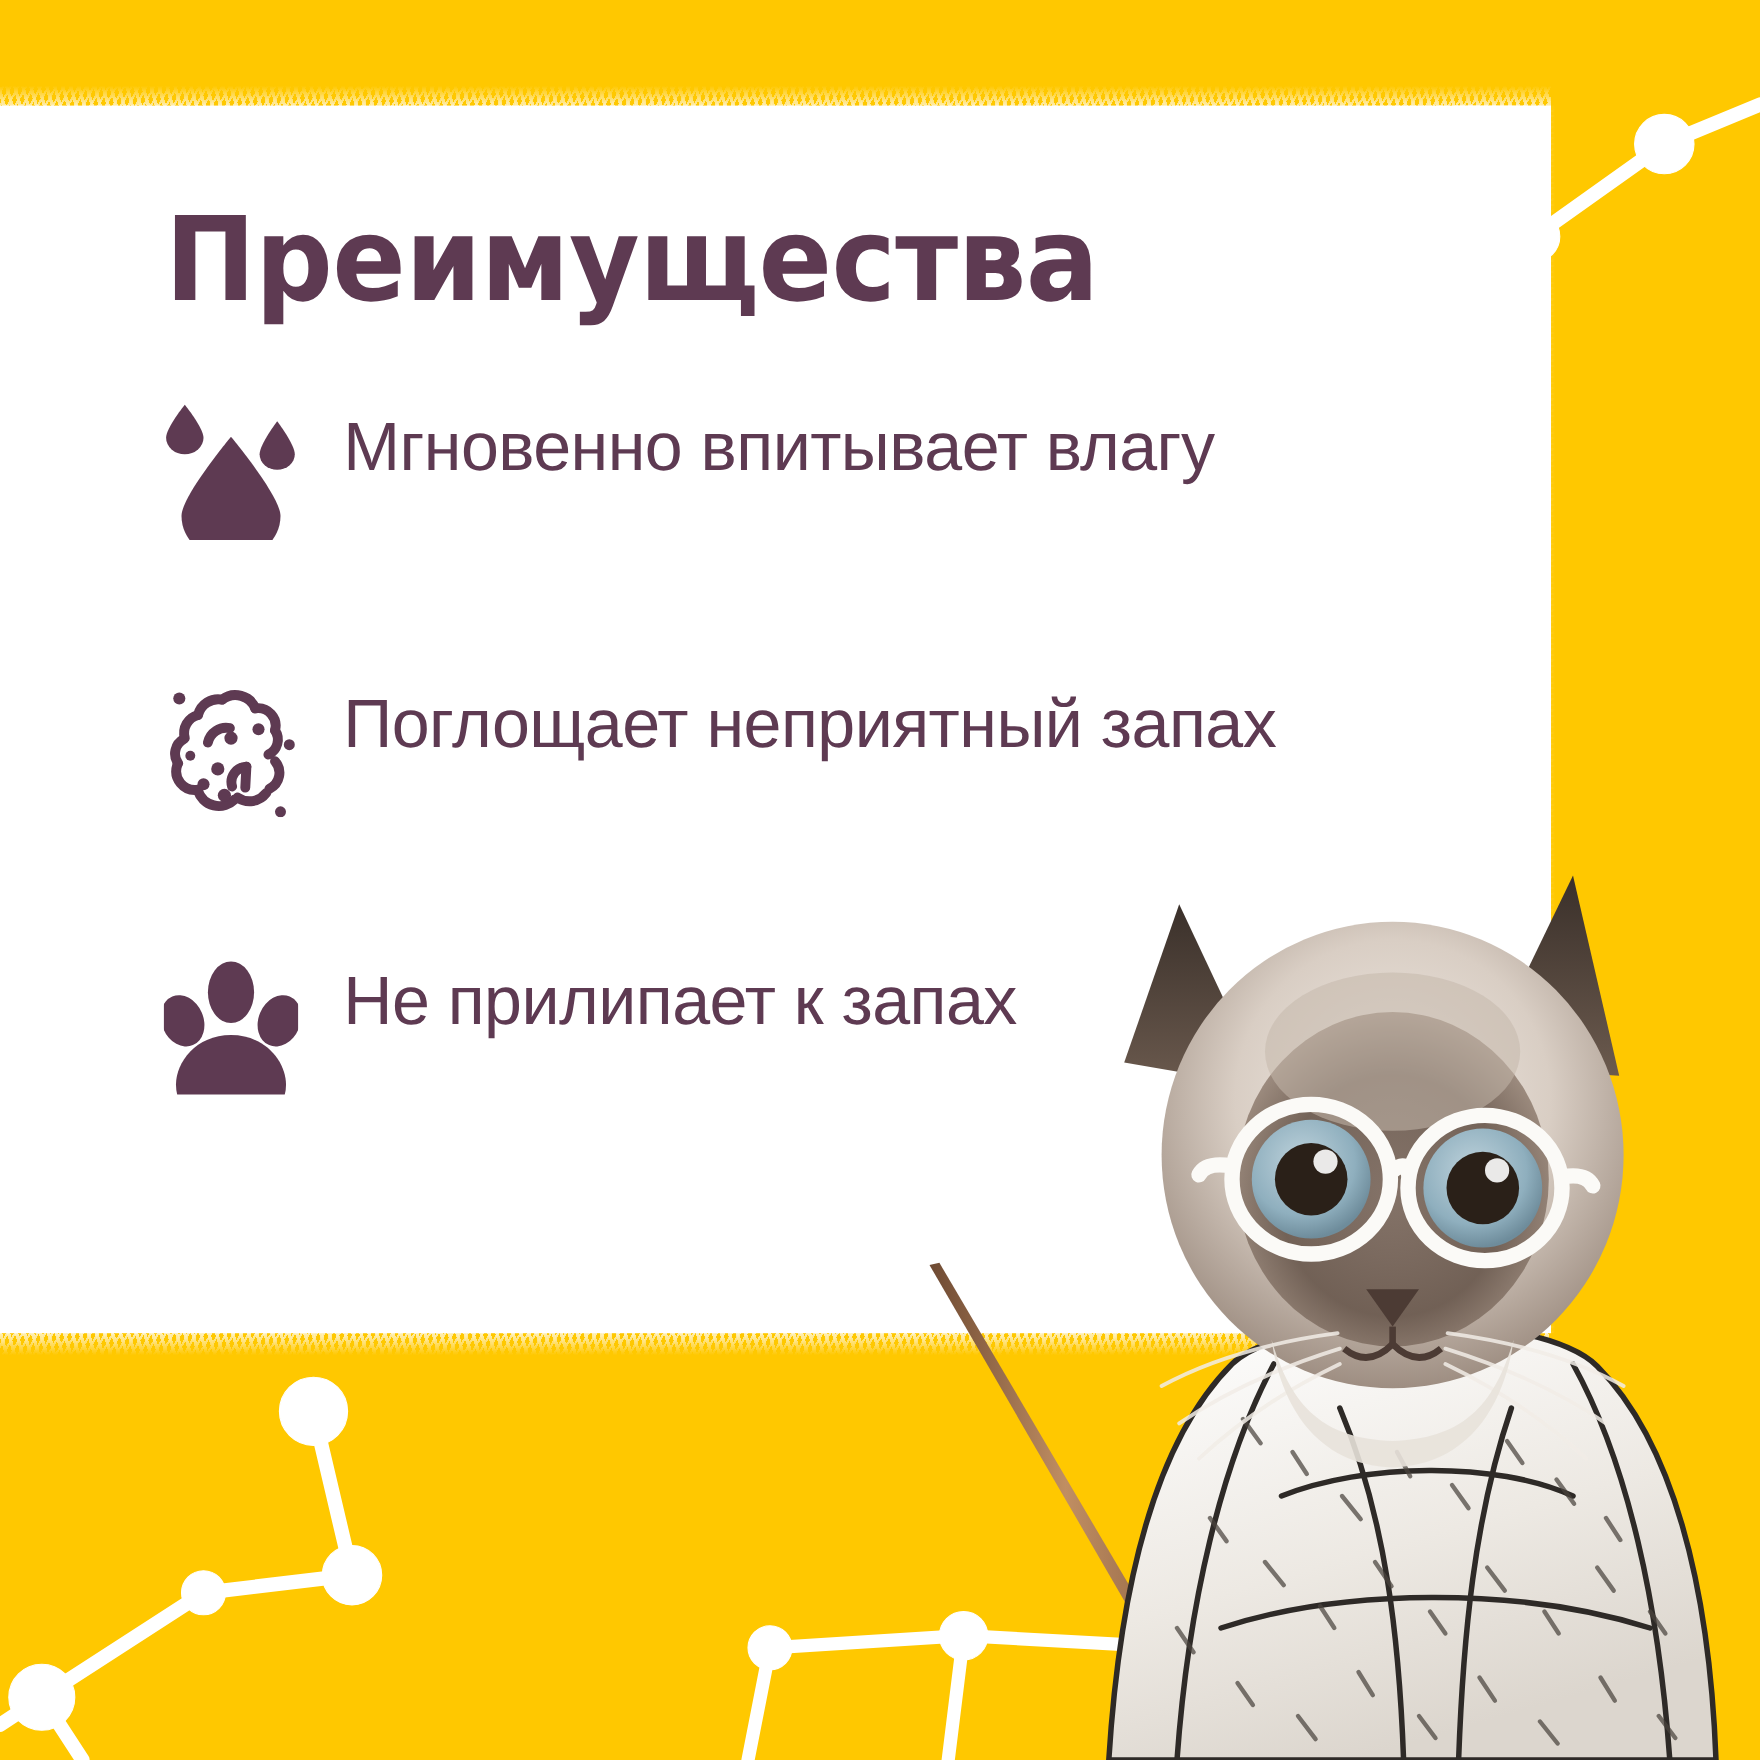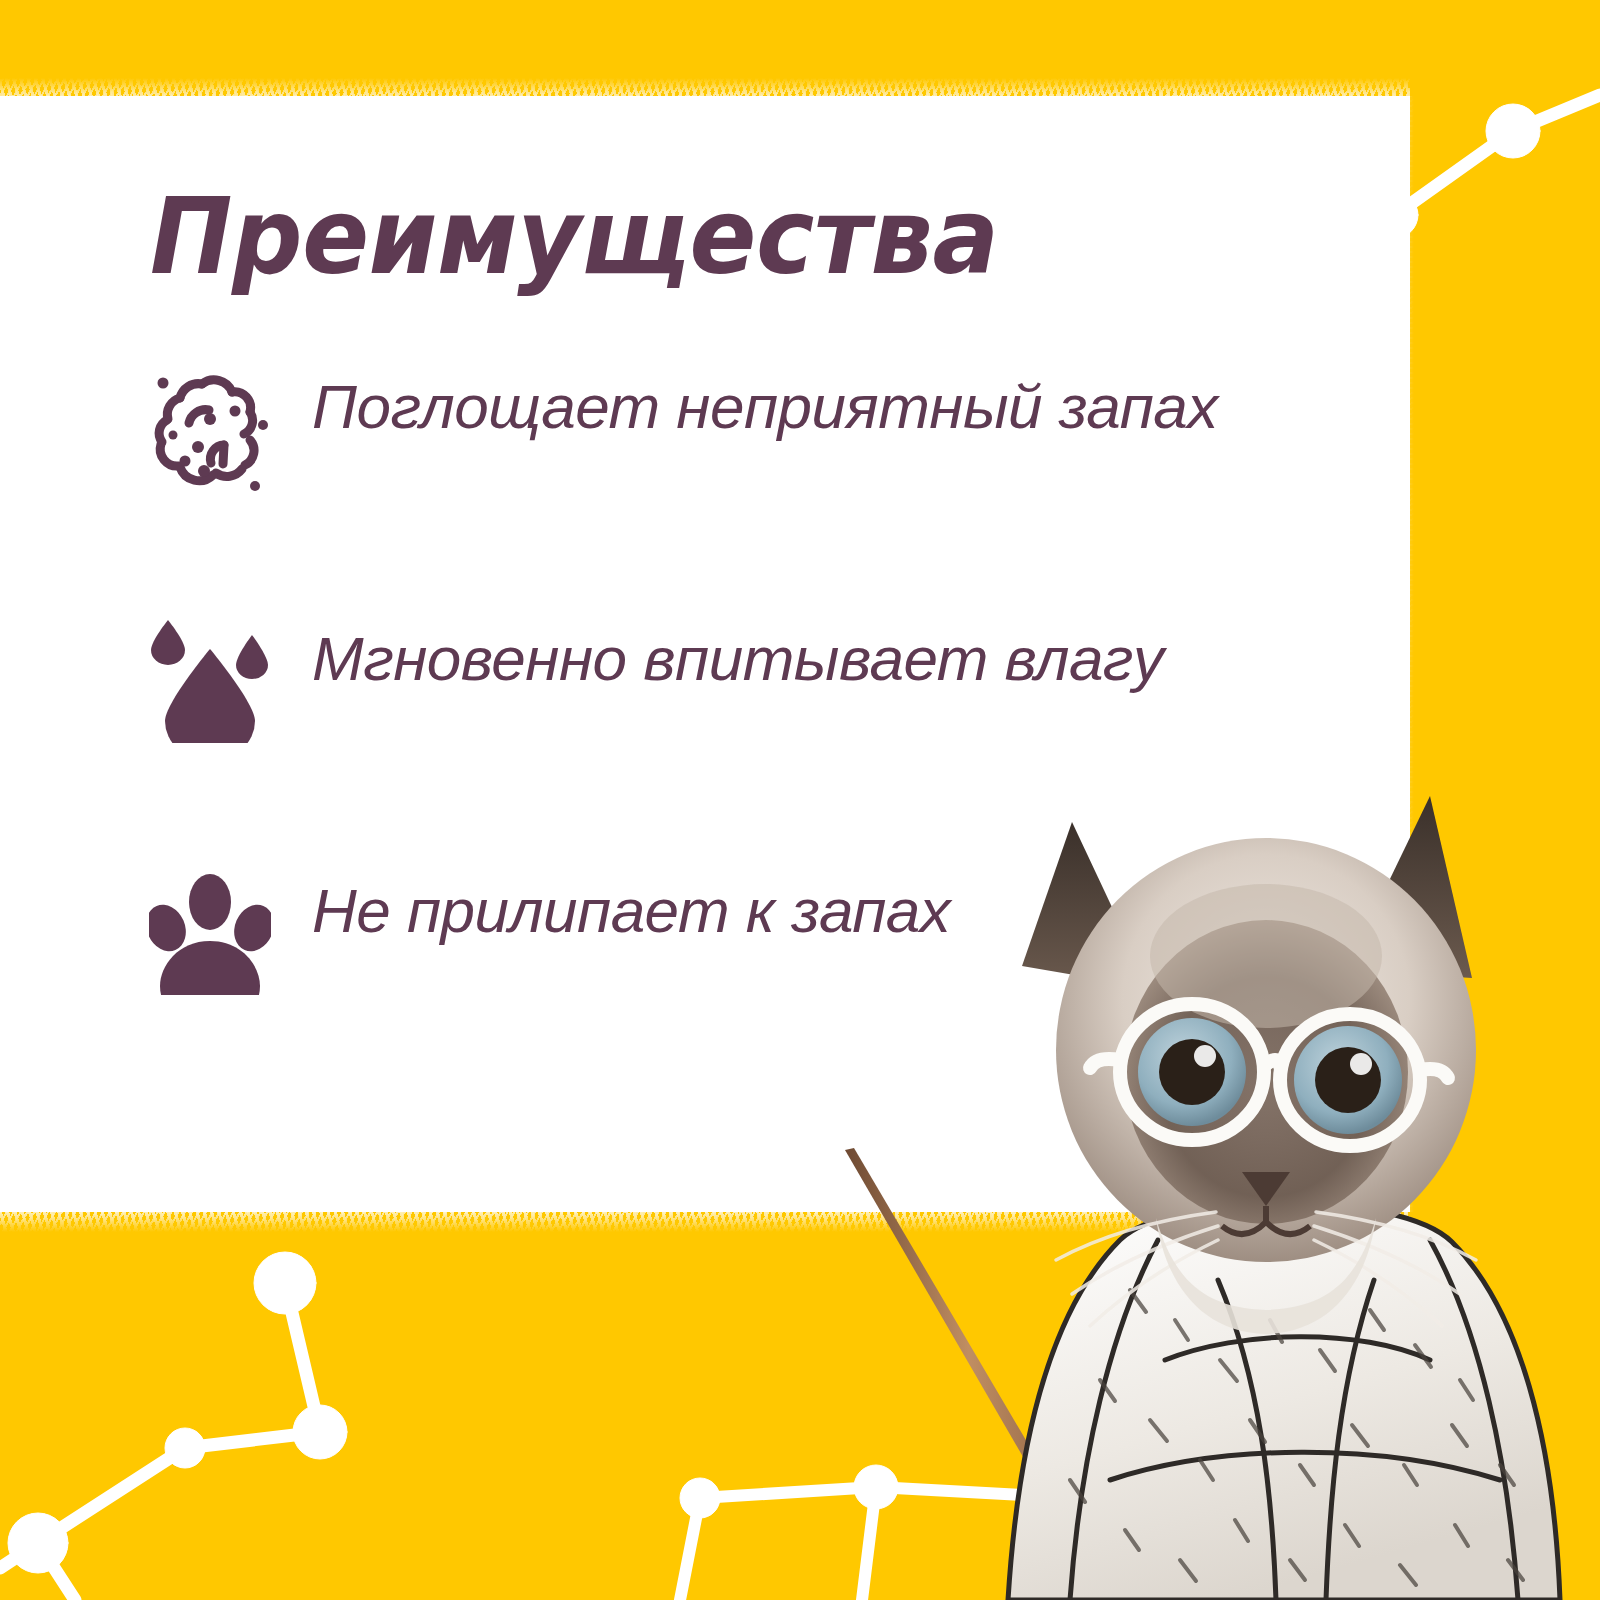--- a/index.html
+++ b/index.html
@@ -48,21 +48,21 @@
       repeating-linear-gradient(-61deg, rgba(255,255,255,0.85) 0 2px, rgba(255,255,255,0) 2px 6px);
   }
   .panel-edge-top{top:-18px;
     -webkit-mask-image:linear-gradient(to top, #000 0%, rgba(0,0,0,0.55) 50%, rgba(0,0,0,0) 100%);
             mask-image:linear-gradient(to top, #000 0%, rgba(0,0,0,0.55) 50%, rgba(0,0,0,0) 100%);}
   .panel-edge-bottom{bottom:-20px;
     -webkit-mask-image:linear-gradient(to bottom, #000 0%, rgba(0,0,0,0.55) 50%, rgba(0,0,0,0) 100%);
             mask-image:linear-gradient(to bottom, #000 0%, rgba(0,0,0,0.55) 50%, rgba(0,0,0,0) 100%);}
 
   
-  .content{position:absolute;left:0;top:96px;width:1400px;height:1116px;font-style:italic;}
+  .content{position:absolute;left:0;top:96px;width:1400px;height:1116px;}
 
   .page-title{
     position:absolute;left:150px;top:88px;
     margin:0;
     font-size:106px;
     line-height:1.0;
     font-weight:700;
     letter-spacing:-0.5px;
     color:#5E3A52;
     font-family:"DejaVu Sans","Liberation Sans",sans-serif;
@@ -141,20 +141,33 @@
     <div class="panel-edge-bottom"></div>
     <div class="panel-feather-right"></div>
     <div class="panel-feather-right2"></div>
   </div>
 
   <div class="content">
 
     <h1 class="page-title" style="color: rgb(94, 58, 82);">Преимущества</h1>
 
     <div class="benefits">
+
+      <div class="benefit">
+        <span class="benefit-icon">
+          <svg width="122" height="126" viewBox="0 0 122 126">
+            <g fill="#5E3A52">
+              <path d="M61 32 C61 32 16 86 16 104 a45 40 0 0 0 90 0 C106 86 61 32 61 32 Z"></path>
+              <path d="M19 3 C19 3 2 24 2 33 a17 15 0 0 0 34 0 C36 24 19 3 19 3 Z"></path>
+              <path d="M103 18 C103 18 87 39 87 48 a16 14 0 0 0 32 0 C119 39 103 18 103 18 Z"></path>
+            </g>
+          </svg>
+        </span>
+        <span class="benefit-text" style="color: rgb(94, 58, 82);">Мгновенно впитывает влагу</span>
+      </div>
 
       <div class="benefit">
         <span class="benefit-icon">
           <svg width="122" height="126" viewBox="0 0 122 126">
             <g fill="none" stroke="#5E3A52" stroke-width="9" stroke-linecap="round" stroke-linejoin="round">
               <path d="M31 33 a19 19 0 0 1 22 -14"></path>
               <path d="M53 19 a19 18 0 0 1 30 8"></path>
               <path d="M83 27 a16 16 0 0 1 18 20"></path>
               <path d="M101 47 a15 15 0 0 1 -6 22"></path>
               <path d="M101 75 a16 16 0 0 1 -5 25"></path>
@@ -180,33 +193,20 @@
             </g>
           </svg>
         </span>
         <span class="benefit-text" style="color: rgb(94, 58, 82);">Поглощает неприятный запах</span>
       </div>
 
       <div class="benefit">
         <span class="benefit-icon">
           <svg width="122" height="126" viewBox="0 0 122 126">
             <g fill="#5E3A52">
-              <path d="M61 32 C61 32 16 86 16 104 a45 40 0 0 0 90 0 C106 86 61 32 61 32 Z"></path>
-              <path d="M19 3 C19 3 2 24 2 33 a17 15 0 0 0 34 0 C36 24 19 3 19 3 Z"></path>
-              <path d="M103 18 C103 18 87 39 87 48 a16 14 0 0 0 32 0 C119 39 103 18 103 18 Z"></path>
-            </g>
-          </svg>
-        </span>
-        <span class="benefit-text" style="color: rgb(94, 58, 82);">Мгновенно впитывает влагу</span>
-      </div>
-
-      <div class="benefit">
-        <span class="benefit-icon">
-          <svg width="122" height="126" viewBox="0 0 122 126">
-            <g fill="#5E3A52">
               <ellipse cx="61" cy="33" rx="21" ry="28"></ellipse>
               <ellipse cx="17" cy="59" rx="19" ry="24" transform="rotate(-23 17 59)"></ellipse>
               <ellipse cx="105" cy="59" rx="19" ry="24" transform="rotate(23 105 59)"></ellipse>
               <path d="M61 72 C29 72 11 97 11 117 a50 44 0 0 0 100 0 C111 97 93 72 61 72 Z"></path>
             </g>
           </svg>
         </span>
         <span class="benefit-text" style="color: rgb(94, 58, 82);">Не прилипает к запах</span>
       </div>
 

